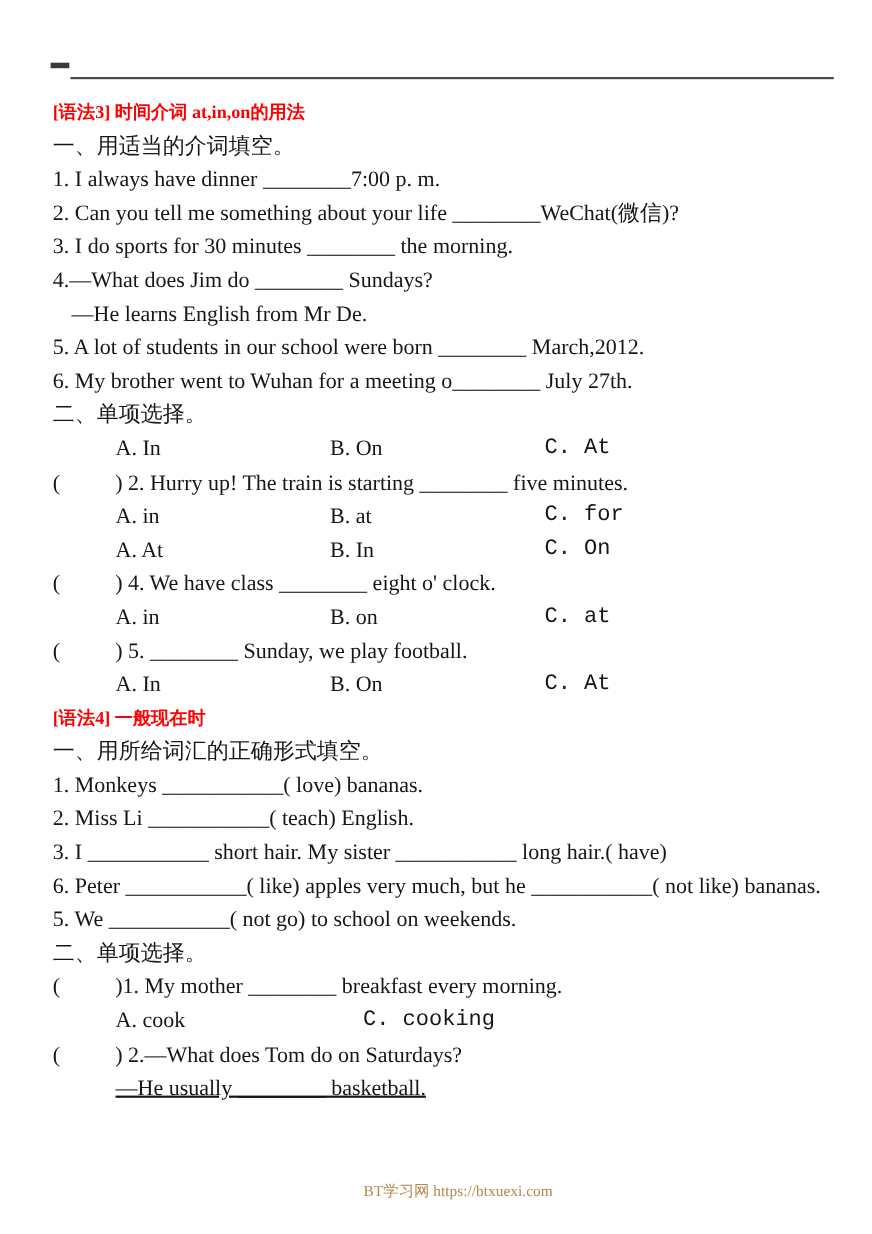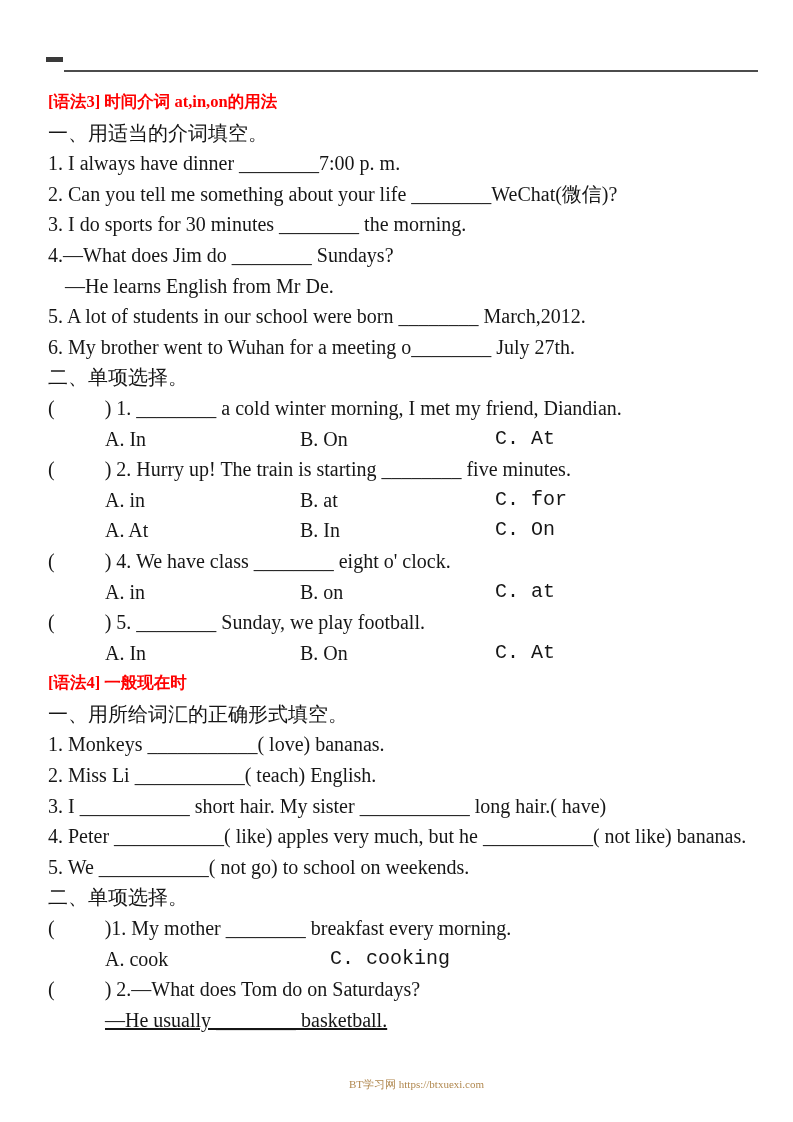--- a/index.html
+++ b/index.html
@@ -43,21 +43,21 @@
     font-size:20px;
     white-space:pre;
   }
   .opts .opt { width:195px; flex:0 0 auto; }
   .opts .opt:last-child { width:auto;font-family:Liberation Mono, monospace; }
   .opts.wide .opt { width:225px; }
   .opts.wide .opt:last-child { width:auto; }
   .footer {
     position:absolute; left:0; right:0; bottom:30px;
     text-align:center;
-    font-size:11px;
+    font-size:14px;
     color:#b1884f;
     font-family:"Liberation Serif","DejaVu Serif",serif;
     padding-left:40px;
   }
 </style>
 </head>
 <body>
 
 <div class="sheet">
   <div class="top-dash"></div>
@@ -71,21 +71,20 @@
     <div class="line">1. I always have dinner ________7:00 p. m.</div>
     <div class="line">2. Can you tell me something about your life ________WeChat(微信)?</div>
     <div class="line">3. I do sports for 30 minutes ________ the morning.</div>
     <div class="line">4.—What does Jim do ________ Sundays?</div>
     <div class="line indent-sm">—He learns English from Mr De.</div>
     <div class="line">5. A lot of students in our school were born ________ March,2012.</div>
     <div class="line">6. My brother went to Wuhan for a meeting o________ July 27th.</div>
 
     <div class="line">二、单项选择。</div>
 
-    <div class="line">(          ) 1. ________ a cold winter morning, I met my friend, Diandian.</div>
     <div class="opts">
       <span class="opt">A. In</span>
       <span class="opt">B. On</span>
       <span class="opt">C. At</span>
     </div>
 
     <div class="line">(          ) 2. Hurry up! The train is starting ________ five minutes.</div>
     <div class="opts">
       <span class="opt">A. in</span>
       <span class="opt">B. at</span>
@@ -111,21 +110,21 @@
       <span class="opt">B. On</span>
       <span class="opt">C. At</span>
     </div>
 
     <div class="line red">[语法4] 一般现在时</div>
     <div class="line">一、用所给词汇的正确形式填空。</div>
 
     <div class="line">1. Monkeys ___________( love) bananas.</div>
     <div class="line">2. Miss Li ___________( teach) English.</div>
     <div class="line">3. I ___________ short hair. My sister ___________ long hair.( have)</div>
-    <div class="line">4. Peter ___________( like) apples very much, but he ___________( not like) bananas.</div>
+    <div class="line">6. Peter ___________( like) apples very much, but he ___________( not like) bananas.</div>
     <div class="line">5. We ___________( not go) to school on weekends.</div>
 
     <div class="line">二、单项选择。</div>
 
     <div class="line">(          )1. My mother ________ breakfast every morning.</div>
     <div class="opts wide">
       <span class="opt">A. cook</span>
       <span class="opt">C. cooking</span>
     </div>
 

